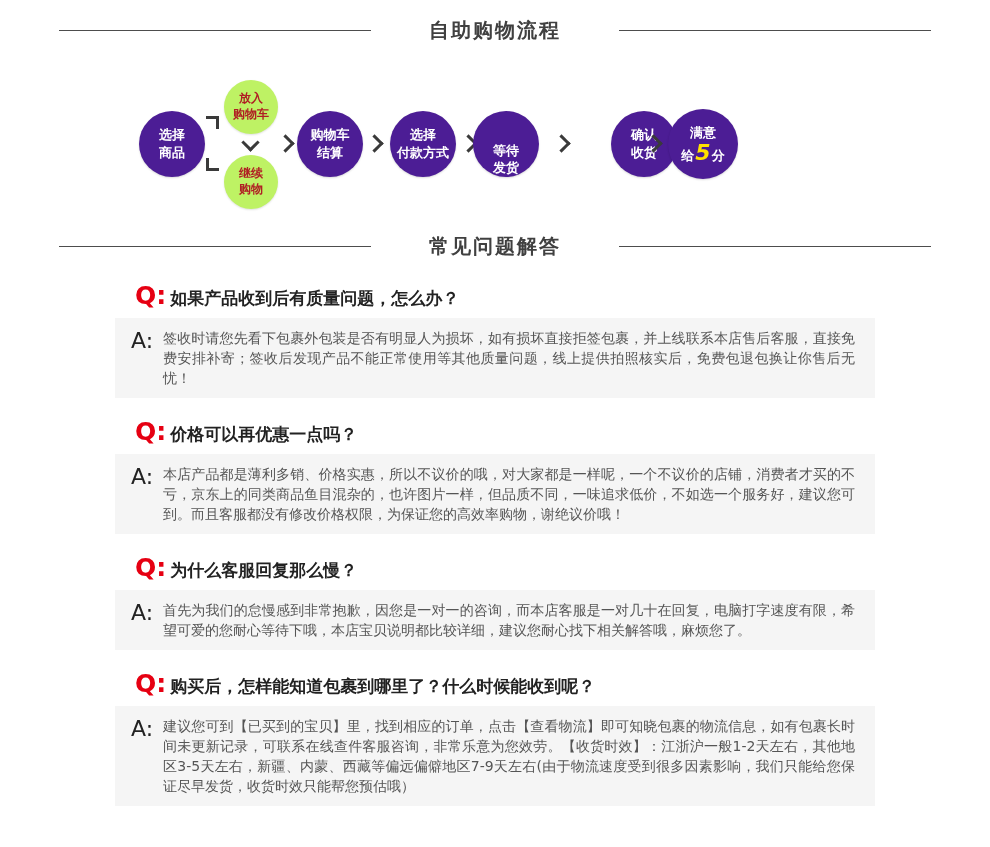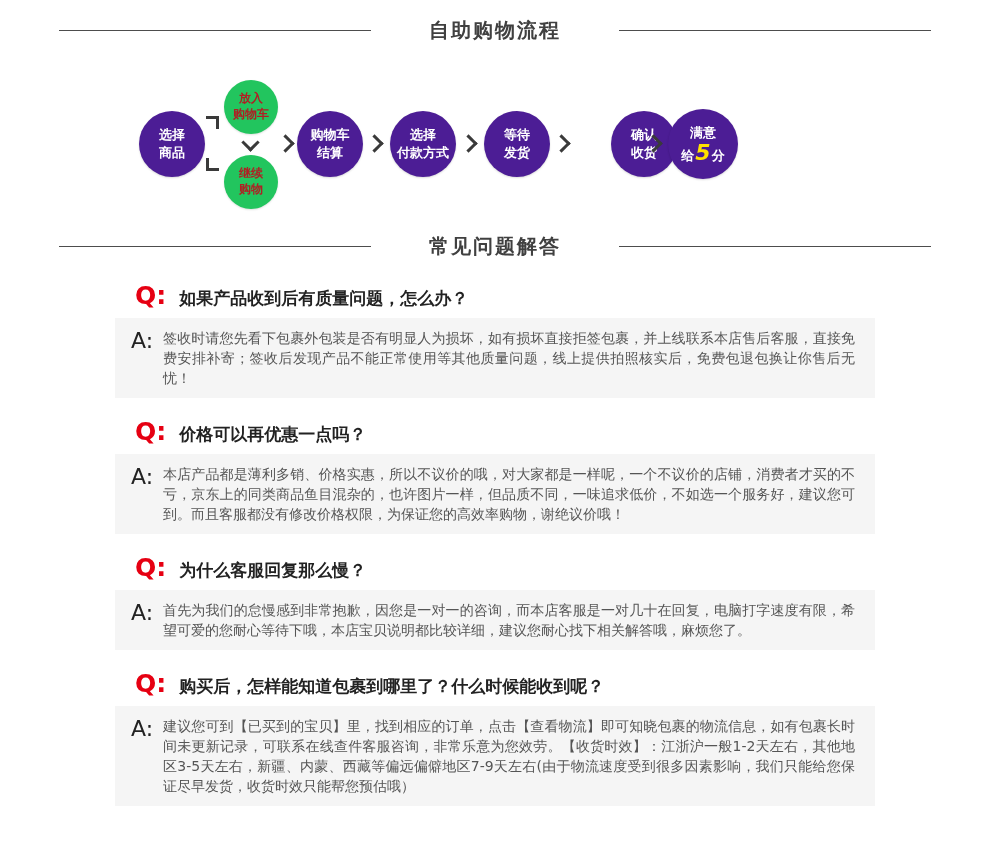--- a/index.html
+++ b/index.html
@@ -11,37 +11,37 @@
   .section-title { display:flex; align-items:center; width:872px; margin:0 auto; }
   .section-title .rule { flex:1; height:1px; background:#4d4d4d; }
   .section-title .txt { padding:0 58px; font-size:20px; font-weight:bold; color:#404040; letter-spacing:2px; line-height:24px; white-space:nowrap; }
   .title-flow { padding-top:18px; }
   .title-faq { margin-top:18px; }
 
   
   .flow { position:relative; height:142px; margin-top:32px; }
   .circle { position:absolute; border-radius:50%; display:flex; flex-direction:column; align-items:center; justify-content:center; text-align:center; }
   .circle.red { width:66px; height:66px; background:#4c1d95; color:#ffffff; font-size:13px; font-weight:bold; line-height:1.35; box-shadow:0 1px 2px rgba(0,0,0,0.15); }
-  .circle.yellow { width:54px; height:54px; background:#22c55e; color:#b01f24; font-size:12px; font-weight:bold; line-height:1.3; box-shadow:0 1px 2px rgba(0,0,0,0.12); }
+  .circle.yellow { width:54px; height:54px; background:#bef264; color:#b01f24; font-size:12px; font-weight:bold; line-height:1.3; box-shadow:0 1px 2px rgba(0,0,0,0.12); }
   .circle.big { width:70px; height:70px; }
   .rate { display:flex; align-items:baseline; }
   .rate .five { color:#ffe100; font-size:22px; line-height:1; font-weight:bold; padding:0 1px; font-style:italic; }
   .chev { position:absolute; width:13px; height:13px; border-top:3px solid #3a3a3a; border-right:3px solid #3a3a3a; }
   .chev.right { transform:rotate(45deg); }
   .chev.down  { transform:rotate(135deg); }
   .chev.ne    { transform:rotate(0deg); }
   .chev.sw    { transform:rotate(180deg); }
 
   
   .faq { width:760px; margin:0 auto; }
   .faq .item { margin-top:20px; }
   .faq .item:first-child { margin-top:24px; }
   .qrow { display:flex; align-items:baseline; padding-left:20px; height:28px; }
   .qmark { color:#e60012; font-size:25px; font-weight:bold; line-height:28px; }
-  .qtext { margin-left:13px; font-size:17px; font-weight:bold; color:#222; }
+  .qtext { margin-left:4px; font-size:17px; font-weight:bold; color:#222; }
   .ablock { background:#f5f5f5; margin-top:8px; padding:10px 20px 10px 16px; display:flex; align-items:flex-start; }
   .amark { font-size:22px; color:#222; line-height:25px; font-weight:normal; }
   .atext { margin-left:10px; font-size:14px; color:#555; line-height:20px; flex:1; text-align:justify; }
 </style>
 </head>
 <body>
 
 <div class="page">
 
   <div class="section-title title-flow">
@@ -81,21 +81,21 @@
 
     <span class="chev right" style="left:368px; top:63px;"></span>
 
     <div class="circle red" style="left:390px; top:37px;">
       <span>选择</span>
       <span>付款方式</span>
     </div>
 
     <span class="chev right" style="left:462px; top:63px;"></span>
 
-    <div class="circle red" style="left:484px; top:37px;">
+    <div class="circle red" style="left:473px; top:37px;justify-content:flex-end;">
       <span>等待</span>
       <span>发货</span>
     </div>
 
     <span class="chev right" style="left:555px; top:63px;"></span>
 
     <div class="circle red" style="left:611px; top:37px;">
       <span>确认</span>
       <span>收货</span>
     </div>

